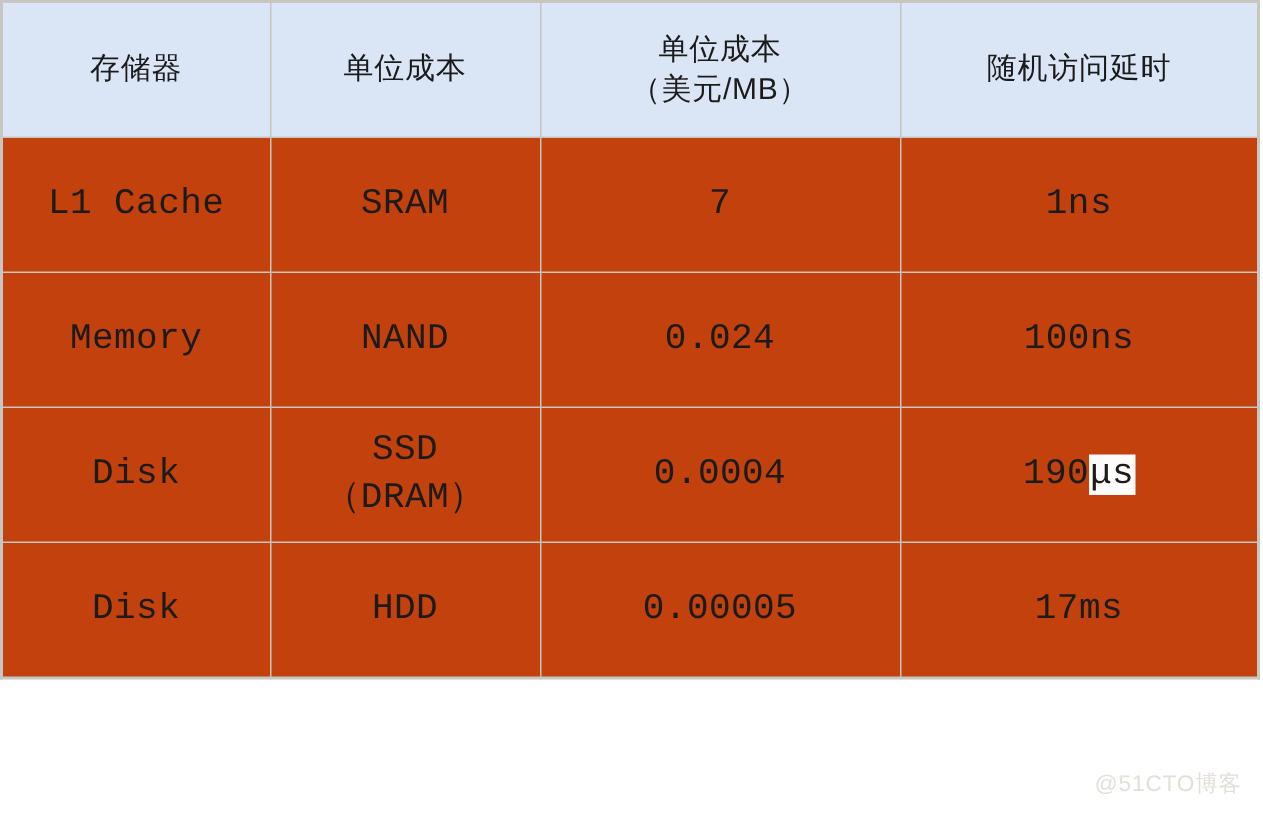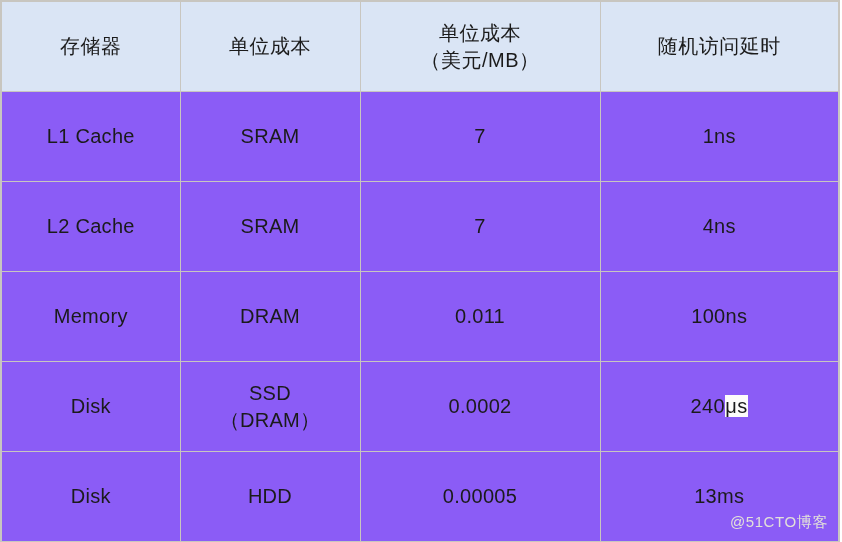--- a/index.html
+++ b/index.html
@@ -48,24 +48,25 @@
   }
 
   thead th {
     background: #dae5f5;
     height: 89px;
     font-size: 20px;
     letter-spacing: 0.5px;
   }
 
   tbody td {
-    background: #8b5cf6;
+    background: #c2410c;
     height: 89px;
-    font-size: 20px;
+    font-size: 24px;
     letter-spacing: 0.3px;
+    font-family: Liberation Mono, monospace;
   }
 
   .cell-line {
     display: block;
   }
 
   
   .unit-fallback {
     background: #fdfcfa;
     padding: 0 0.5px;
@@ -123,78 +124,64 @@
           <span class="cell-line">SRAM</span>
         </td>
         <td>
           <span class="cell-line">7</span>
         </td>
         <td>
           <span>1</span><span>ns</span>
         </td>
       </tr>
 
-      <tr>
-        <td>
-          <span class="cell-line">L2 Cache</span>
-        </td>
-        <td>
-          <span class="cell-line">SRAM</span>
-        </td>
-        <td>
-          <span class="cell-line">7</span>
-        </td>
-        <td>
-          <span>4</span><span>ns</span>
-        </td>
-      </tr>
 
       <tr>
         <td>
           <span class="cell-line">Memory</span>
         </td>
         <td>
-          <span class="cell-line">DRAM</span>
+          <span class="cell-line">NAND</span>
         </td>
         <td>
-          <span class="cell-line">0.011</span>
+          <span class="cell-line">0.024</span>
         </td>
         <td>
           <span>100</span><span>ns</span>
         </td>
       </tr>
 
       <tr>
         <td>
           <span class="cell-line">Disk</span>
         </td>
         <td>
           <span class="cell-line">SSD</span>
           <span class="cell-line">（DRAM）</span>
         </td>
         <td>
-          <span class="cell-line">0.0002</span>
+          <span class="cell-line">0.0004</span>
         </td>
         <td>
-          <span>240</span><span class="unit-fallback">μs</span>
+          <span>190</span><span class="unit-fallback">μs</span>
         </td>
       </tr>
 
       <tr>
         <td>
           <span class="cell-line">Disk</span>
         </td>
         <td>
           <span class="cell-line">HDD</span>
         </td>
         <td>
           <span class="cell-line">0.00005</span>
         </td>
         <td>
-          <span>13</span><span>ms</span>
+          <span>17</span><span>ms</span>
         </td>
       </tr>
 
     </tbody>
   </table>
 
   <div class="watermark">@51CTO博客</div>
 
 </div>
 

